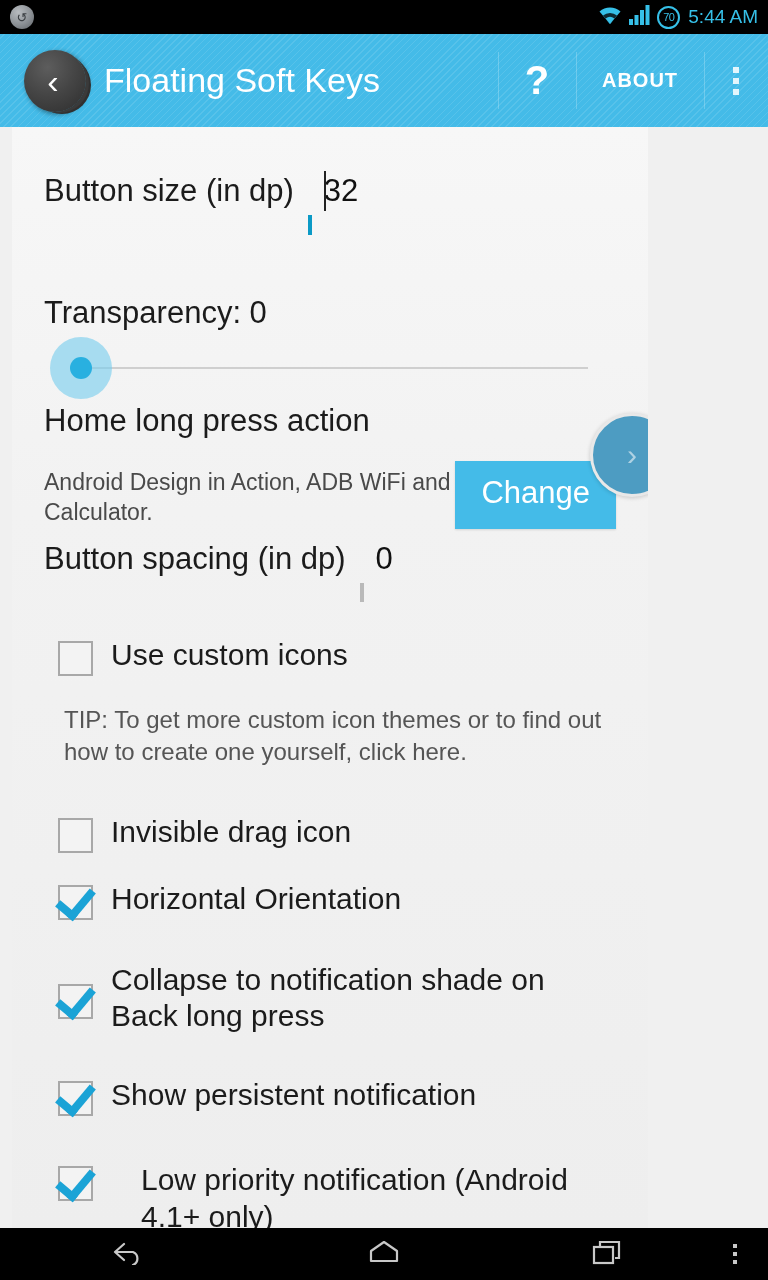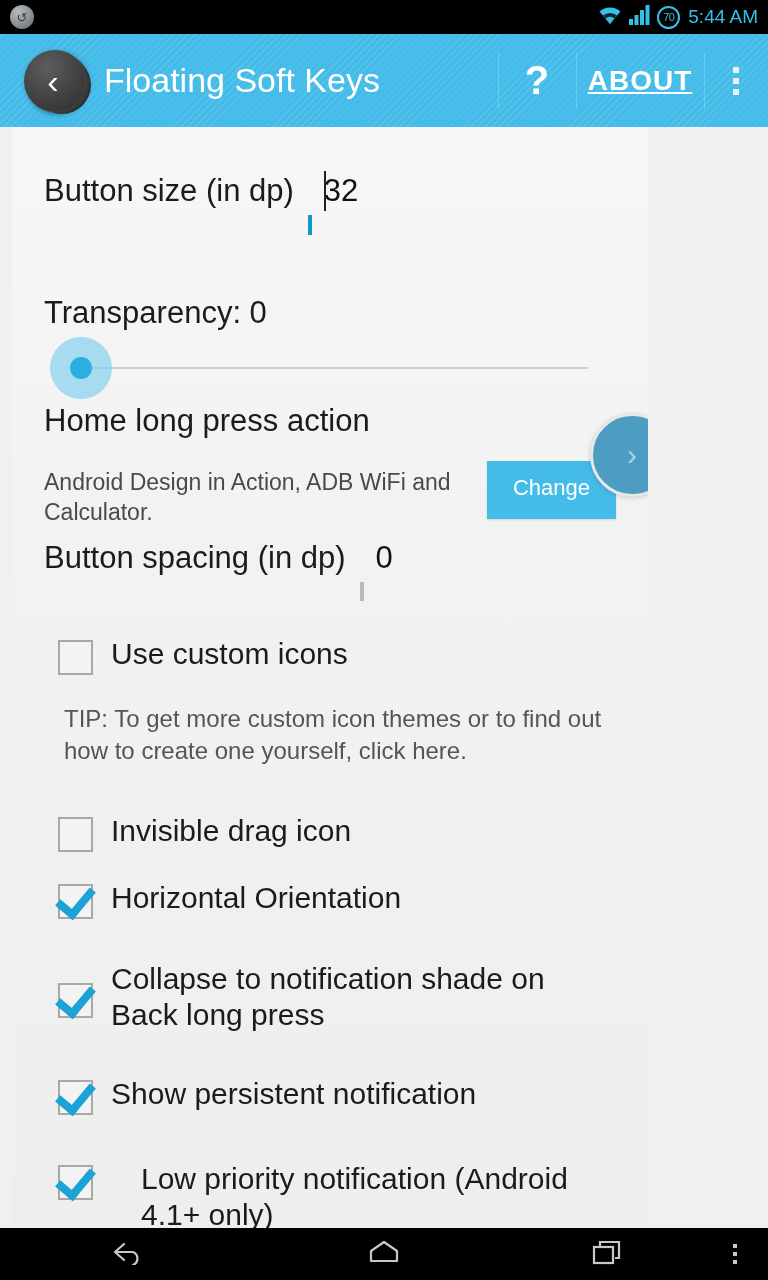--- a/index.html
+++ b/index.html
@@ -121,21 +121,21 @@
     flex: none;
   }
   .ab-item.divider::before {
     content: "";
     position: absolute;
     left: 0; top: 18px; bottom: 18px;
     width: 1px;
     background: rgba(255,255,255,0.22);
   }
   .ab-help { width: 78px; font-size: 40px; font-weight: bold; }
-  .ab-about { width: 128px; font-size: 28px; font-weight: bold; letter-spacing: 1px; text-decoration: underline; }
+  .ab-about { width: 128px; font-size: 20px; font-weight: bold; letter-spacing: 1px; }
   .ab-overflow { width: 64px; flex-direction: column; gap: 5px; }
   .ab-overflow i {
     display: block;
     width: 6px; height: 6px;
     background: rgba(255,255,255,0.85);
   }
 
   
   .content {
     position: absolute;
@@ -235,21 +235,21 @@
     line-height: 1.32;
     color: #4a4a4a;
     flex: 1 1 auto;
     padding-top: 6px;
     max-width: 500px;
   }
   .change-button {
     flex: none;
     background: #44bbe8;
     color: #ffffff;
-    font-size: 22px;
+    font-size: 31px;
     padding: 14px 26px 18px 26px;
     cursor: pointer;
     white-space: nowrap;
     box-shadow: 0 1px 2px rgba(0,0,0,0.12);
   }
 
   
   .edge-tab {
     position: absolute;
     right: -26px;

